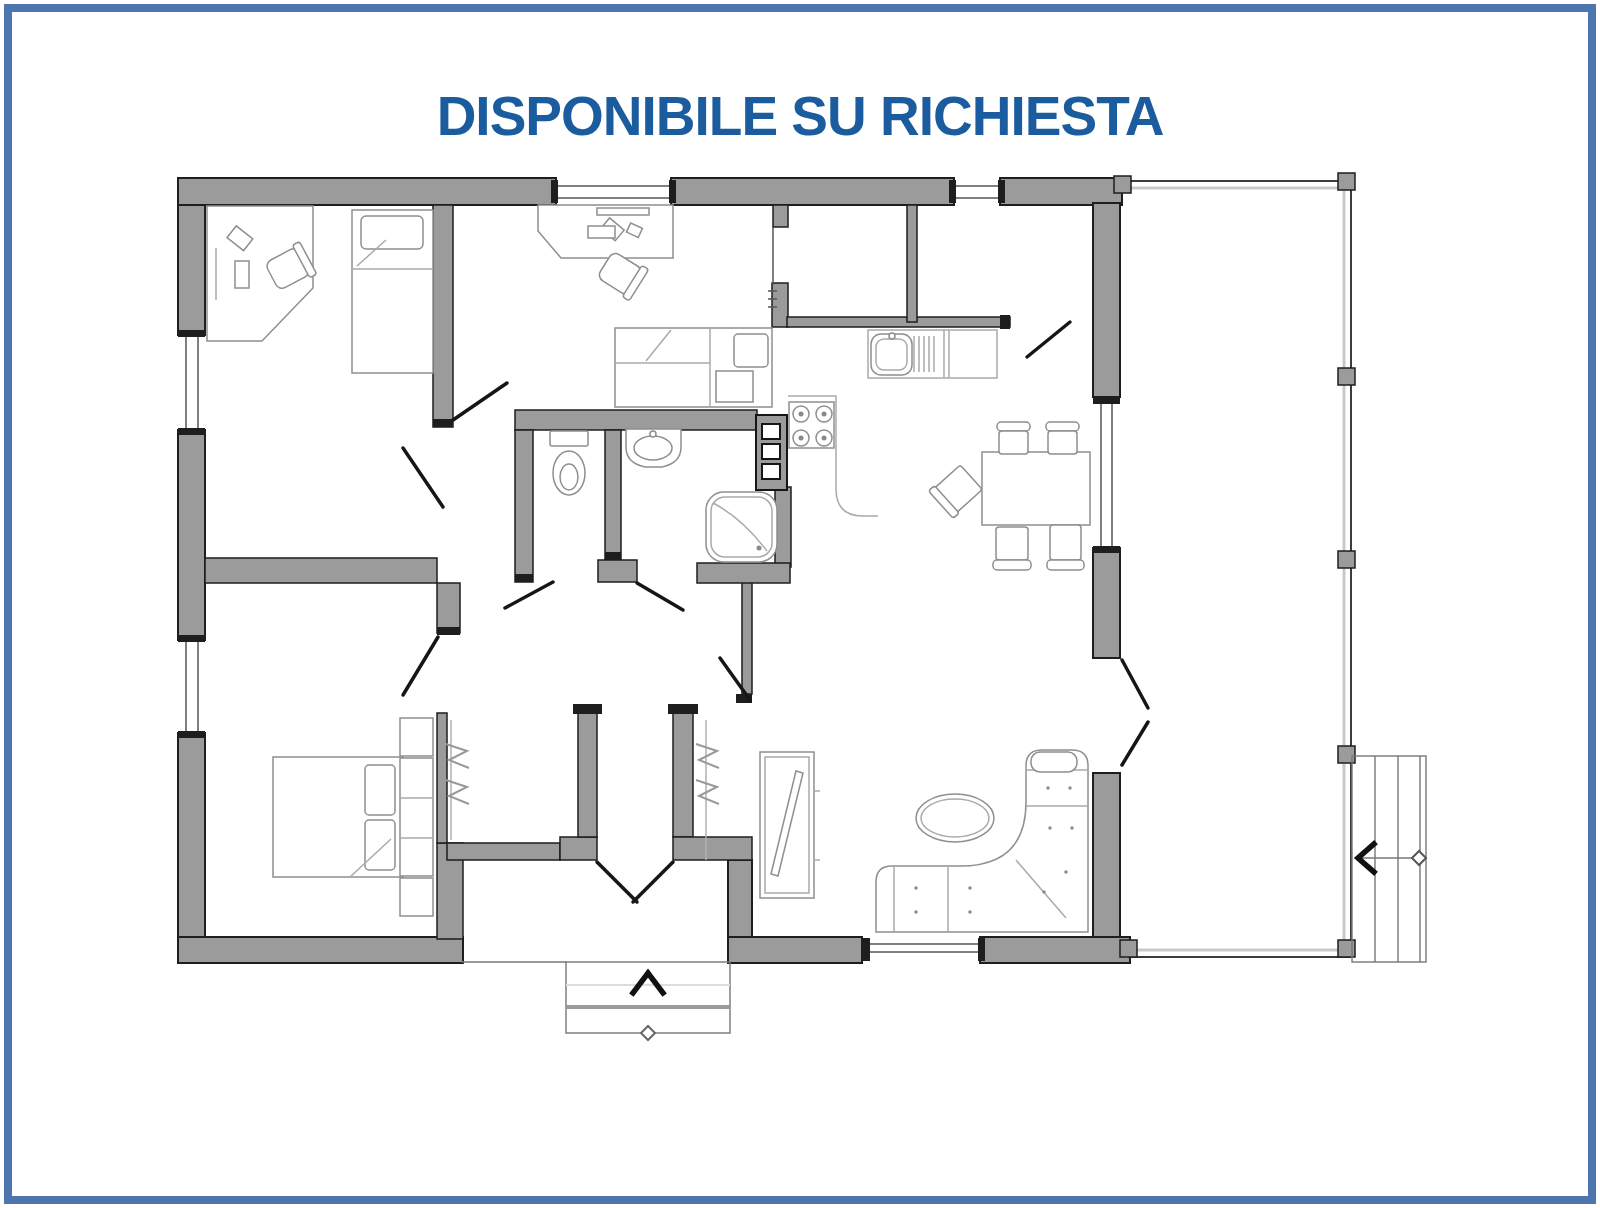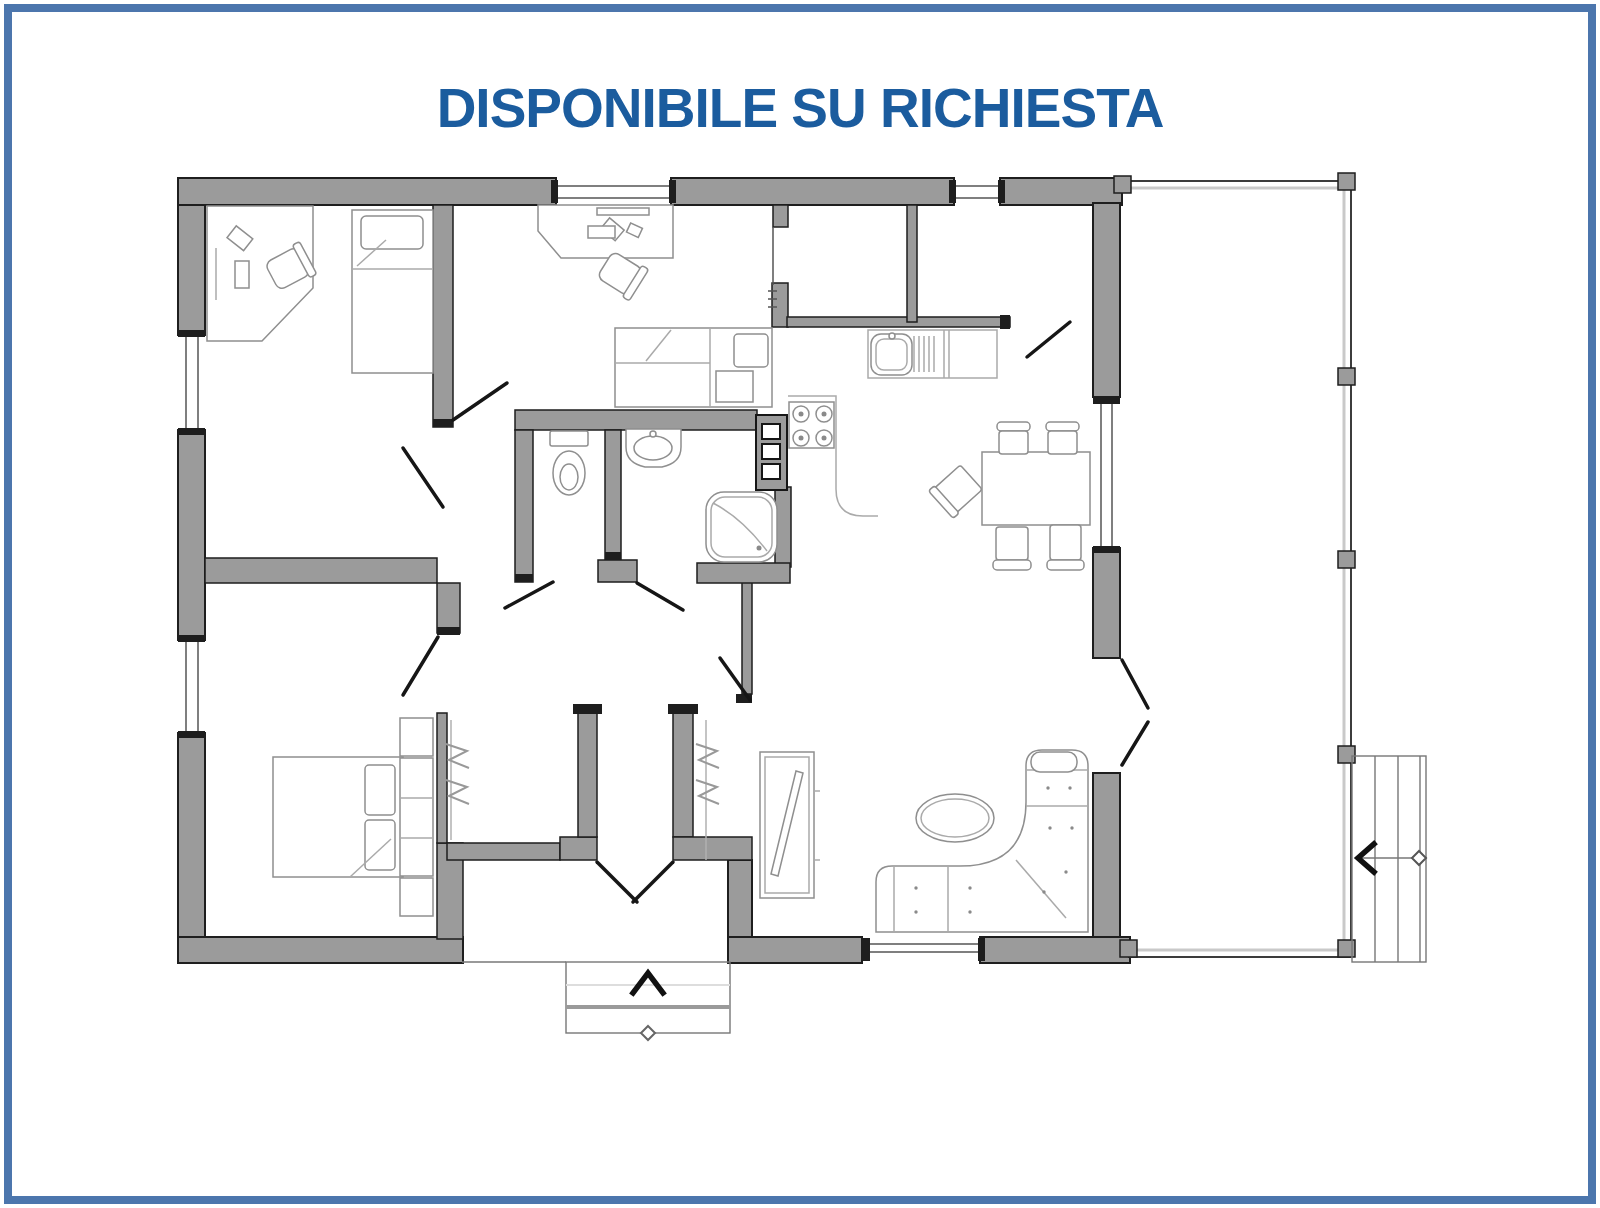--- a/index.html
+++ b/index.html
@@ -3,21 +3,21 @@
 <meta charset="utf-8">
 <style>
   :root{
     --c-border:#4c76ad; --c-title:#1b5c9e; --c-wall-fill:#9b9b9b; --c-wall-edge:#1e1e1e;
     --c-thin-line:#555555; --c-furniture-line:#8f8f8f; --c-light-line:#aaaaaa; --c-background:#ffffff;
   }
   html,body{margin:0;padding:0;background:var(--c-background);}
   .canvas{position:relative;width:1600px;height:1208px;background:var(--c-background);
           font-family:"Liberation Sans", sans-serif;overflow:hidden;}
   .frame{position:absolute;left:4px;top:4px;right:4px;bottom:4px;border:8px solid var(--c-border);}
-  .title{position:absolute;left:0;right:0;top:76px;margin:0;text-align:center;
+  .title{position:absolute;left:0;right:0;top:76px;margin:8px;text-align:center;
          font-size:55px;font-weight:bold;letter-spacing:-1px;color:var(--c-title);}
   svg{position:absolute;left:0;top:0;}
   .wall{fill:var(--c-wall-fill);stroke:var(--c-wall-edge);stroke-width:2;}
   .wallthin{fill:var(--c-wall-fill);stroke:var(--c-wall-edge);stroke-width:1.5;}
   .cap{fill:var(--c-wall-edge);stroke:none;}
   .win{stroke:var(--c-thin-line);stroke-width:1.5;fill:none;}
   .door{stroke:#161616;stroke-width:3.5;fill:none;stroke-linecap:round;}
   .furn{fill:#ffffff;stroke:var(--c-furniture-line);stroke-width:1.5;}
   .furnl{fill:none;stroke:var(--c-light-line);stroke-width:1.5;}
   .tdark{stroke:#3c3c3c;stroke-width:2;fill:none;}

